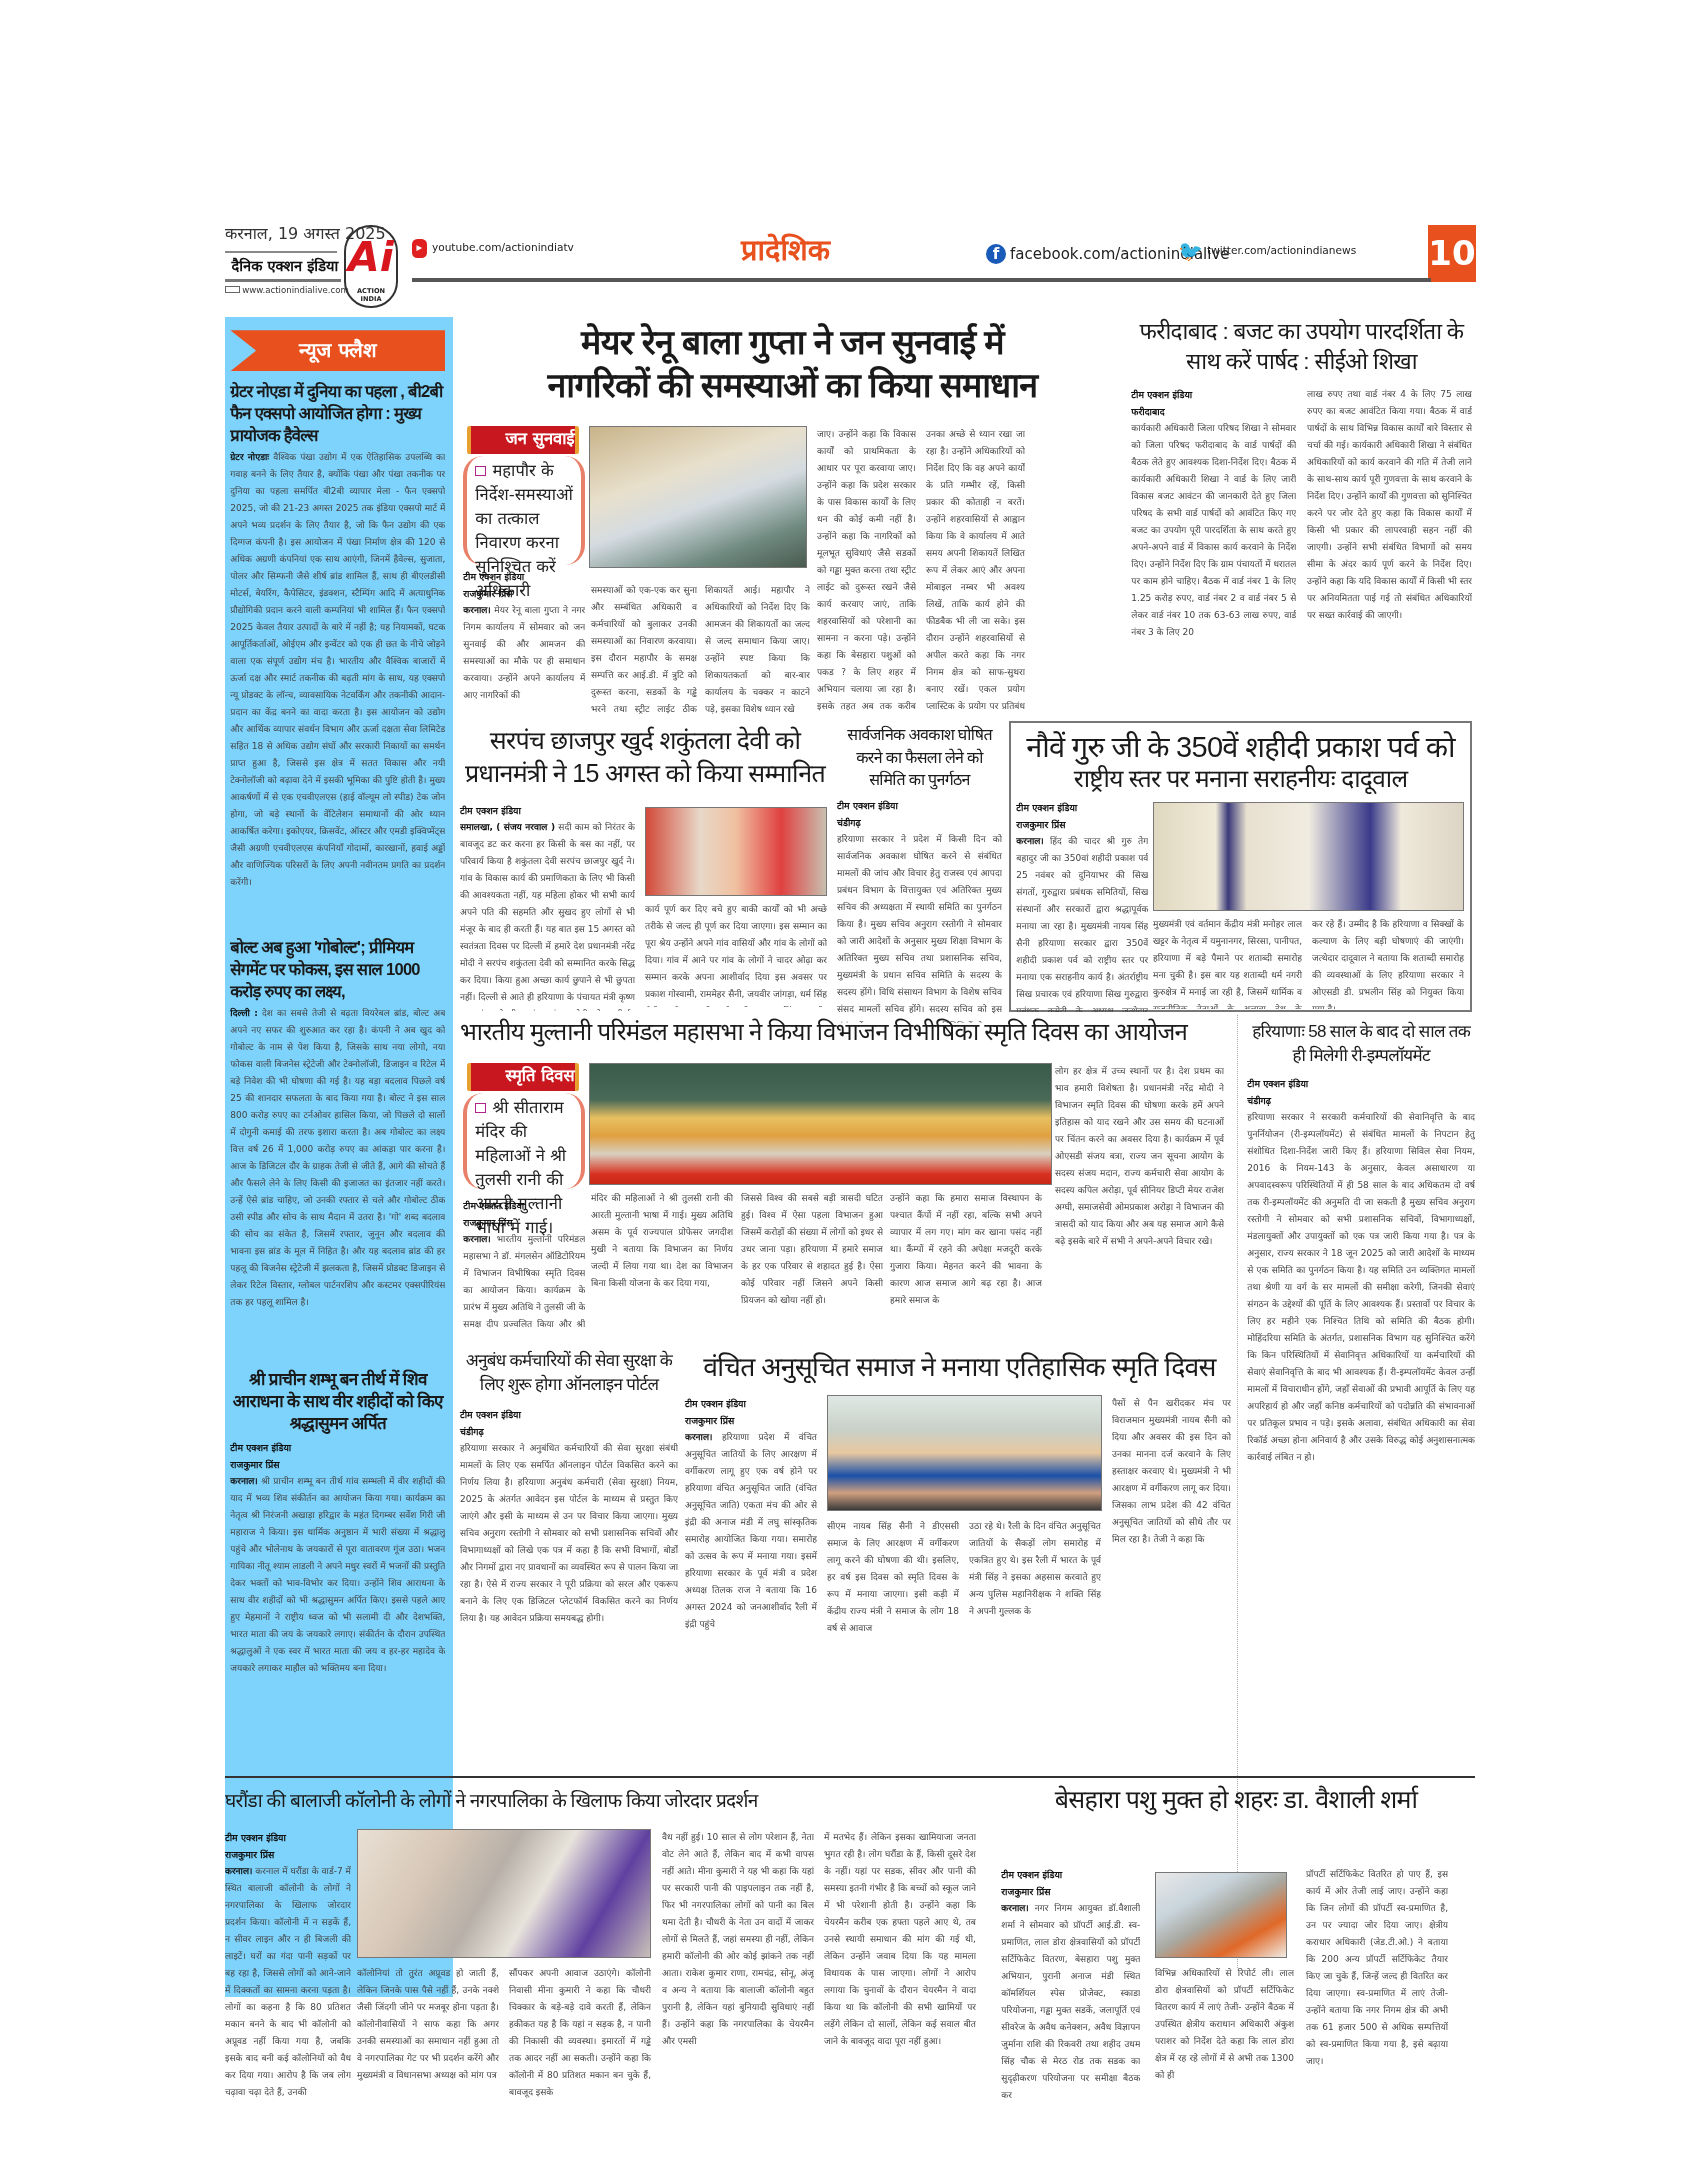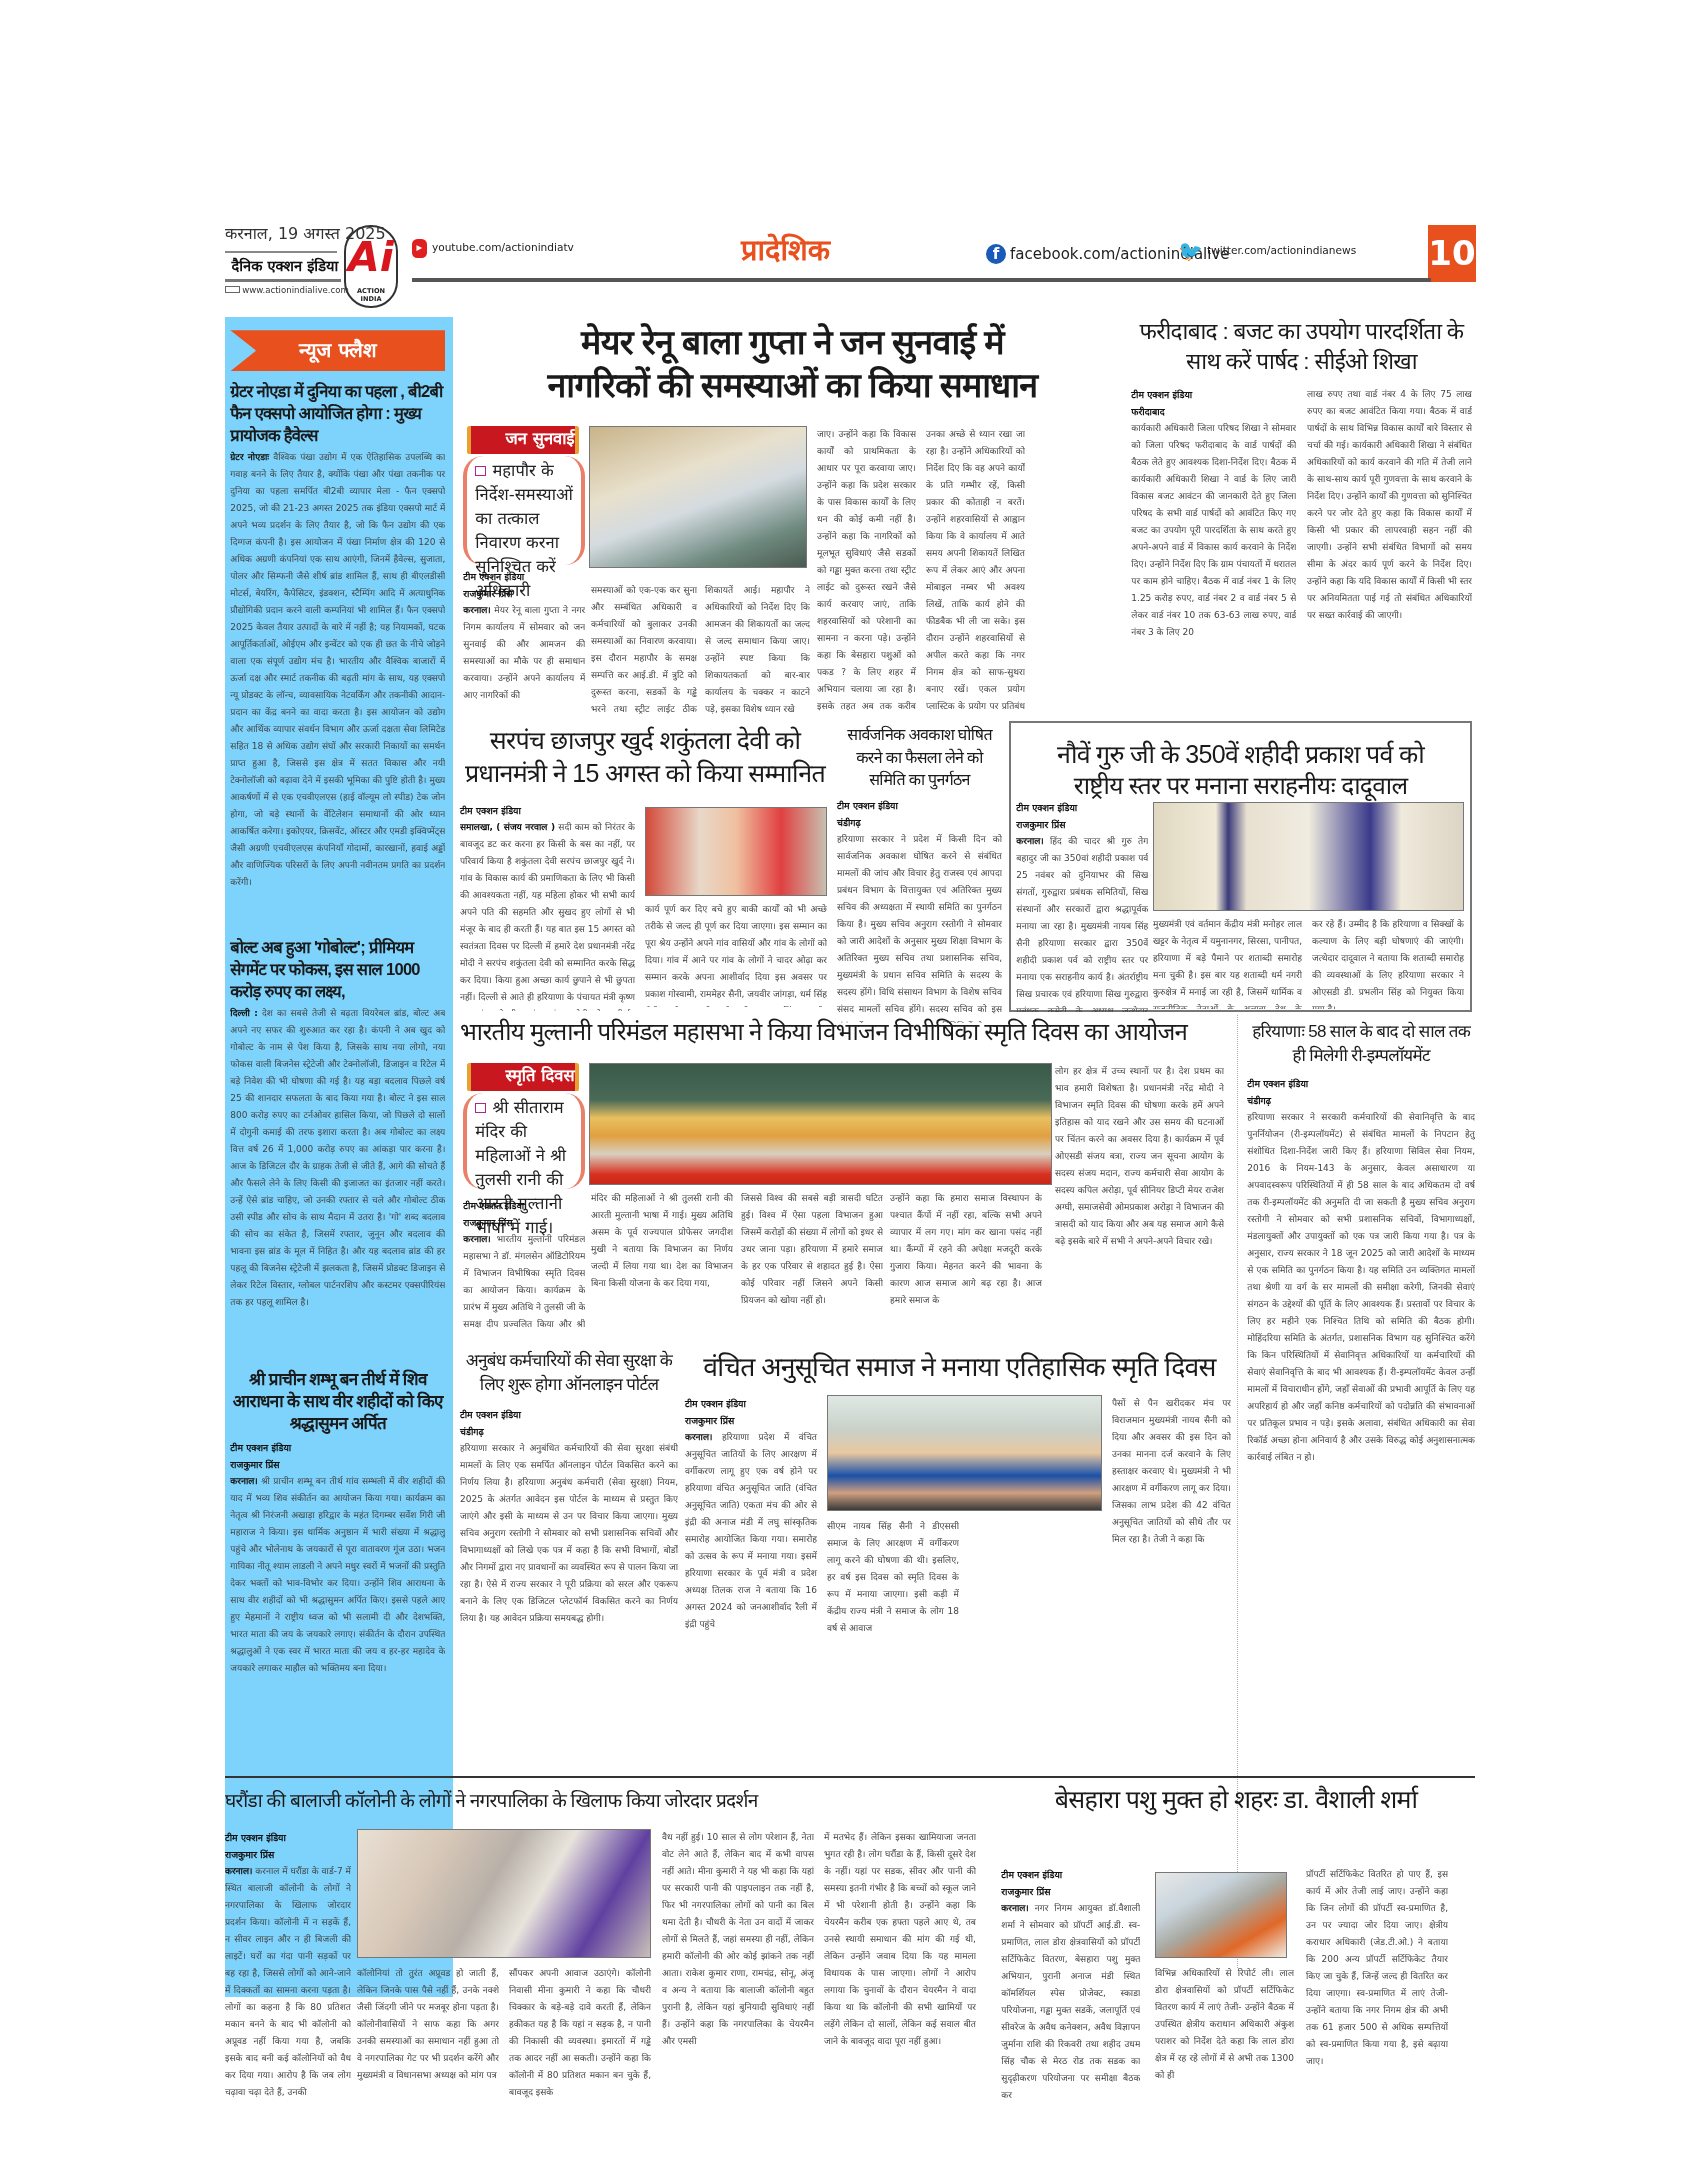--- a/index.html
+++ b/index.html
@@ -109,21 +109,21 @@
   </div>
 
   <div class="abs" style="left:612px;top:506px;width:165px;height:284px">
     <div class="hl" style="font-size:16px;line-height:22.5px">सार्वजनिक अवकाश घोषित करने का फैसला लेने को समिति का पुनर्गठन</div>
     <div class="by" style="margin-top:5.3px">टीम एक्शन इंडिया</div>
     <div class="by">चंडीगढ़</div>
     <div class="bt" style="height:192px">हरियाणा सरकार ने प्रदेश में किसी दिन को सार्वजनिक अवकाश घोषित करने से संबंधित मामलों की जांच और विचार हेतु राजस्व एवं आपदा प्रबंधन विभाग के वित्तायुक्त एवं अतिरिक्त मुख्य सचिव की अध्यक्षता में स्थायी समिति का पुनर्गठन किया है। मुख्य सचिव अनुराग रस्तोगी ने सोमवार को जारी आदेशों के अनुसार मुख्य शिक्षा विभाग के अतिरिक्त मुख्य सचिव तथा प्रशासनिक सचिव, मुख्यमंत्री के प्रधान सचिव समिति के सदस्य के सदस्य होंगे। विधि संसाधन विभाग के विशेष सचिव संसद मामलों सचिव होंगे। सदस्य सचिव को इस संबंध में आमजन अथवा जन प्रतिनिधियों से प्राप्त होने वाले अनुरोध स्वीकार करने के लिए अधिकृत किया गया है।</div>
   </div>
 
   <div class="abs" style="left:784px;top:503px;width:463px;height:291px;border:2px solid #777">
-    <div class="hl" style="font-size:25px;line-height:32px;margin-top:15px">नौवें गुरु जी के 350वें शहीदी प्रकाश पर्व को</div>
+    <div class="hl" style="font-size:29px;line-height:32px;margin-top:8px">नौवें गुरु जी के 350वें शहीदी प्रकाश पर्व को</div>
     <div class="hl" style="font-size:24.5px;line-height:32px">राष्ट्रीय स्तर पर मनाना सराहनीयः दादूवाल</div>
     <div class="abs" style="left:5.3px;top:76px;width:132px">
       <div class="by">टीम एक्शन इंडिया</div>
       <div class="by">राजकुमार प्रिंस</div>
       <div class="bt" style="height:179px"><b>करनाल।</b> <span>हिंद की चादर श्री गुरु तेग बहादुर जी का 350वां शहीदी प्रकाश पर्व 25 नवंबर को दुनियाभर की सिख संगतों, गुरुद्वारा प्रबंधक समितियों, सिख संस्थानों और सरकारों द्वारा श्रद्धापूर्वक मनाया जा रहा है। मुख्यमंत्री नायब सिंह सैनी हरियाणा सरकार द्वारा 350वें शहीदी प्रकाश पर्व को राष्ट्रीय स्तर पर मनाया एक सराहनीय कार्य है। अंतर्राष्ट्रीय सिख प्रचारक एवं हरियाणा सिख गुरुद्वारा प्रबंधक कमेटी के अध्यक्ष जत्थेदार बलजीत सिंह दादूवाल ने कहा कि इससे पहले भी हरियाणा सरकार पूर्व</span></div>
     </div>
     <div class="photo" style="left:142px;top:79px;width:311px;height:109px;background:linear-gradient(90deg,#e0d8c0 0%,#f0ead8 20%,#3a3a7a 24%,#e8e0d0 30%,#f0ece0 50%,#3a3a8a 70%,#f0eadc 80%,#dcd4c4 100%)"></div>
     <div class="bt" style="position:absolute;left:142px;top:193px;width:149px;height:93px">मुख्यमंत्री एवं वर्तमान केंद्रीय मंत्री मनोहर लाल खट्टर के नेतृत्व में यमुनानगर, सिरसा, पानीपत, हरियाणा में बड़े पैमाने पर शताब्दी समारोह मना चुकी है। इस बार यह शताब्दी धर्म नगरी कुरुक्षेत्र में मनाई जा रही है, जिसमें धार्मिक व राजनीतिक नेताओं के अलावा देश के प्रधानमंत्री नरेंद्र मोदी शिरकत</div>
     <div class="bt" style="position:absolute;left:301px;top:193px;width:152px;height:93px">कर रहे हैं। उम्मीद है कि हरियाणा व सिक्खों के कल्याण के लिए बड़ी घोषणाएं की जाएंगी। जत्थेदार दादूवाल ने बताया कि शताब्दी समारोह की व्यवस्थाओं के लिए हरियाणा सरकार ने ओएसडी डी. प्रभलीन सिंह को नियुक्त किया गया है।</div>
   </div>
@@ -160,20 +160,21 @@
 
   <div class="abs" style="left:460px;top:1131px;width:549px;height:629px">
     <div class="hl" style="font-size:26.5px;line-height:36px">वंचित अनुसूचित समाज ने मनाया एतिहासिक स्मृति दिवस</div>
     <div class="abs" style="left:0;top:46px;width:132px">
       <div class="by">टीम एक्शन इंडिया</div>
       <div class="by">राजकुमार प्रिंस</div>
       <div class="bt" style="height:251px"><b>करनाल।</b> <span>हरियाणा प्रदेश में वंचित अनुसूचित जातियों के लिए आरक्षण में वर्गीकरण लागू हुए एक वर्ष होने पर हरियाणा वंचित अनुसूचित जाति (वंचित अनुसूचित जाति) एकता मंच की ओर से इंद्री की अनाज मंडी में लघु सांस्कृतिक समारोह आयोजित किया गया। समारोह को उत्सव के रूप में मनाया गया। इसमें हरियाणा सरकार के पूर्व मंत्री व प्रदेश अध्यक्ष तिलक राज ने बताया कि 16 अगस्त 2024 को जनआशीर्वाद रैली में इंद्री पहुंचे</span></div>
     </div>
     <div class="photo" style="left:142px;top:46px;width:275px;height:116px;background:linear-gradient(180deg,#dfe8e4 0%,#c8d0c8 30%,#e8c8a0 50%,#1a50a8 70%,#d0a080 85%,#3a3a3a 100%)"></div>
     <div class="bt" style="position:absolute;left:142px;top:169px;width:132px;height:132px">सीएम नायब सिंह सैनी ने डीएससी समाज के लिए आरक्षण में वर्गीकरण लागू करने की घोषणा की थी। इसलिए, हर वर्ष इस दिवस को स्मृति दिवस के रूप में मनाया जाएगा। इसी कड़ी में केंद्रीय राज्य मंत्री ने समाज के लोग 18 वर्ष से आवाज</div>
+    <div class="bt" style="position:absolute;left:284px;top:169px;width:132px;height:132px">उठा रहे थे। रैली के दिन वंचित अनुसूचित जातियों के सैकड़ों लोग समारोह में एकत्रित हुए थे। इस रैली में भारत के पूर्व मंत्री सिंह ने इसका अहसास करवाते हुए अन्य पुलिस महानिरीक्षक ने शक्ति सिंह ने अपनी गुल्लक के</div>
     <div class="bt" style="position:absolute;left:427px;top:46px;width:119px;height:255px">पैसों से पैन खरीदकर मंच पर विराजमान मुख्यमंत्री नायब सैनी को दिया और अवसर की इस दिन को उनका मानना दर्ज करवाने के लिए हस्ताक्षर करवाए थे। मुख्यमंत्री ने भी आरक्षण में वर्गीकरण लागू कर दिया। जिसका लाभ प्रदेश की 42 वंचित अनुसूचित जातियों को सीधे तौर पर मिल रहा है। तेजी ने कहा कि</div>
   </div>
 
   <div class="rule" style="left:0;top:1558px;width:1250px;height:2px"></div>
 
   <div class="abs" style="left:0;top:1565px;width:767px;height:367px">
     <div class="hl" style="font-size:19px;line-height:36px;text-align:left">घरौंडा की बालाजी कॉलोनी के लोगों ने नगरपालिका के खिलाफ किया जोरदार प्रदर्शन</div>
     <div class="abs" style="left:0;top:46px;width:126px">
       <div class="by">टीम एक्शन इंडिया</div>
       <div class="by">राजकुमार प्रिंस</div>

